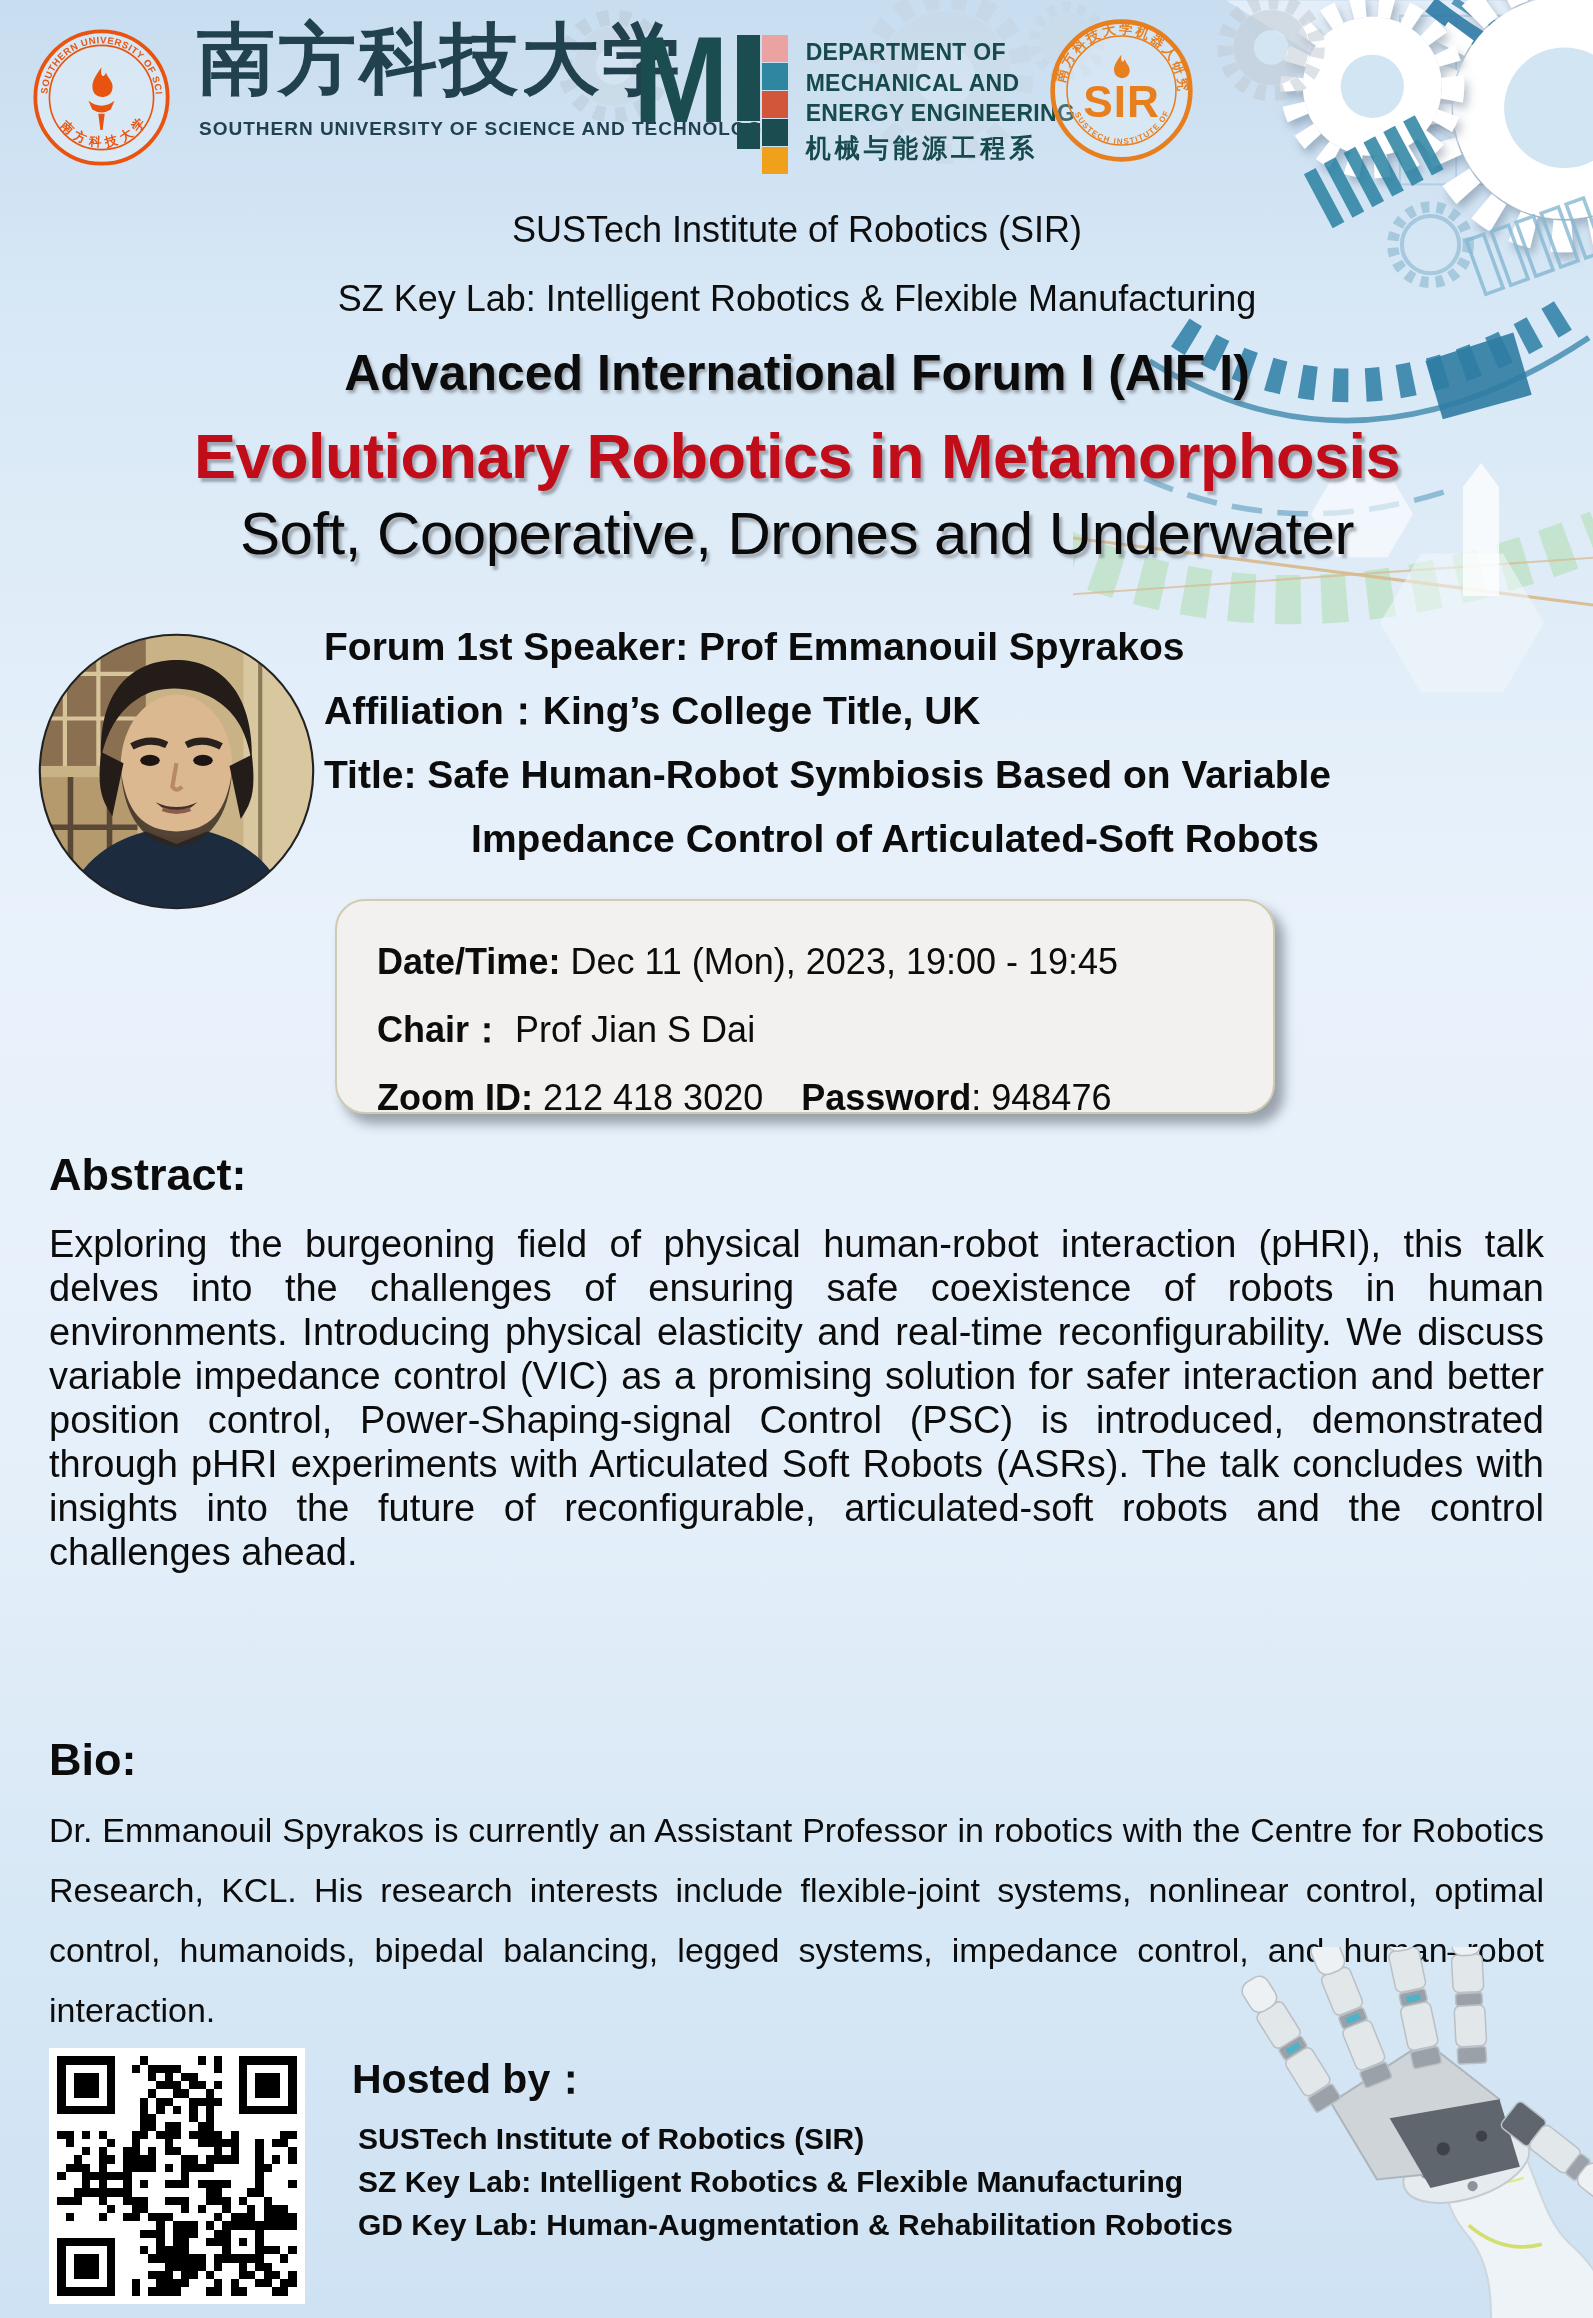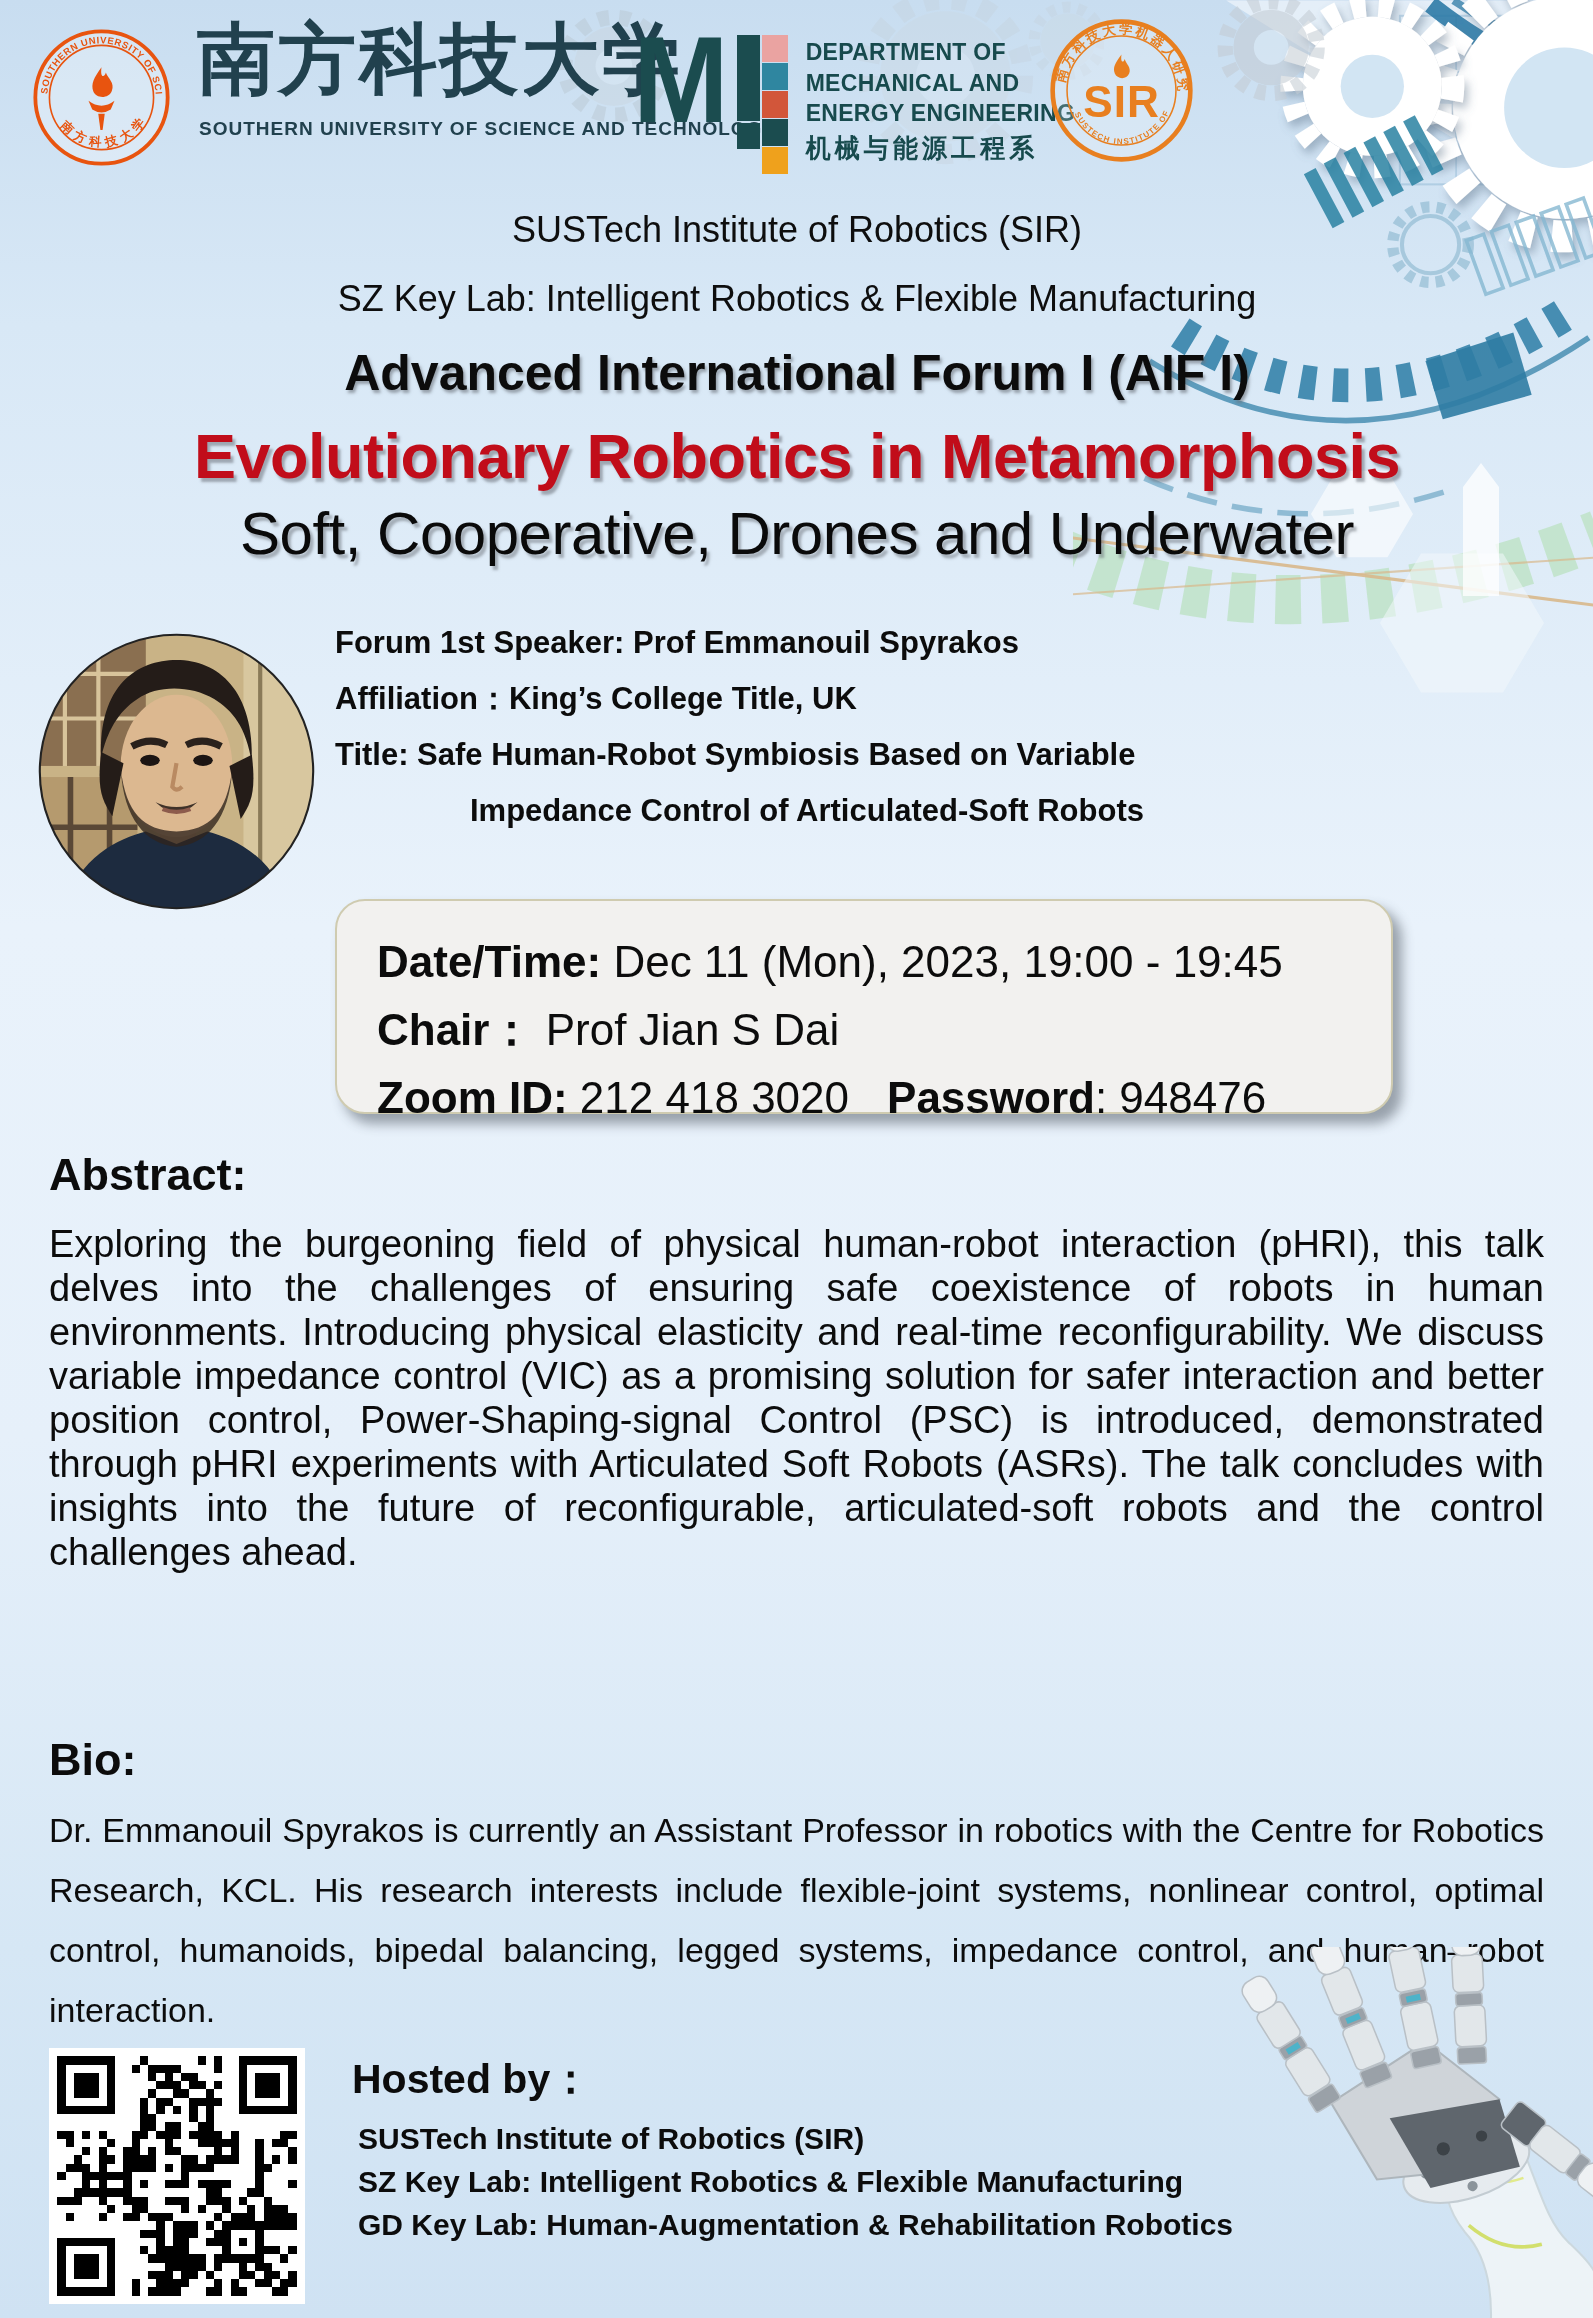--- a/index.html
+++ b/index.html
@@ -21,26 +21,26 @@
   .mee-sq{width:26.6px;height:26.6px;margin-bottom:1.5px;}
   .mee-text{margin-left:17.4px;margin-top:5.1px;font-weight:bold;color:#174a4d;font-size:23px;line-height:29px;letter-spacing:0.3px;transform:scaleY(1.05);transform-origin:left top;white-space:nowrap;}
   .mee-cn{font-size:25px;letter-spacing:4.1px;margin-top:4.1px;}
   
   #org-line{top:209px;font-size:36px;color:#0e0e0e;}
   #lab-line{top:278px;font-size:36px;color:#0e0e0e;}
   #forum-line{top:344px;font-size:50px;font-weight:bold;text-shadow:2px 2.6px 3.1px rgba(105,112,120,.6);}
   #main-title{top:420px;font-size:63px;font-weight:bold;color:#c10d1a;text-shadow:3.1px 3.6px 2.6px rgba(105,112,120,.55);letter-spacing:-0.5px;}
   #sub-title{top:499px;font-size:60px;font-weight:normal;color:#0a0a0a;text-shadow:3.1px 3.6px 2.6px rgba(105,112,120,.5);letter-spacing:-0.5px;}
   
-  #speaker-block{left:335px;top:627px;font-size:31px;font-weight:bold;line-height:1;white-space:nowrap;}
+  #speaker-block{left:324px;top:627px;font-size:39px;font-weight:bold;line-height:1;white-space:nowrap;}
   .spk-line{margin-bottom:25px;}
   .indent2{margin-left:135px;text-align:center;}
   
-  #session-box{left:335px;top:899px;width:1058px;height:215px;background:#f2f1ef;border:2.6px solid #cfcbb0;border-radius:30px;
-    box-shadow:8.2px 9.2px 11.2px rgba(55,65,75,.45);padding:26.6px 0 0 40px;box-sizing:border-box;font-size:44px;line-height:68px;white-space:nowrap;}
+  #session-box{left:335px;top:899px;width:940px;height:215px;background:#f2f1ef;border:2.6px solid #cfcbb0;border-radius:30px;
+    box-shadow:8.2px 9.2px 11.2px rgba(55,65,75,.45);padding:26.6px 0 0 40px;box-sizing:border-box;font-size:36px;line-height:68px;white-space:nowrap;}
   .lbl{font-weight:bold;}
   
   #abstract-heading{left:49px;top:1149px;font-size:45px;font-weight:bold;}
   #abstract-body{left:49px;top:1222px;width:1495px;font-size:38px;line-height:44px;text-align:justify;}
   #bio-heading{left:49px;top:1734px;font-size:45px;font-weight:bold;}
   #bio-body{left:49px;top:1800px;width:1495px;font-size:34px;line-height:60px;text-align:justify;}
   
   #hosted-label{left:352px;top:2052px;font-size:41px;font-weight:bold;}
   #footer-orgs{left:358px;top:2117px;font-size:30px;font-weight:bold;line-height:43px;white-space:nowrap;}
 </style>

